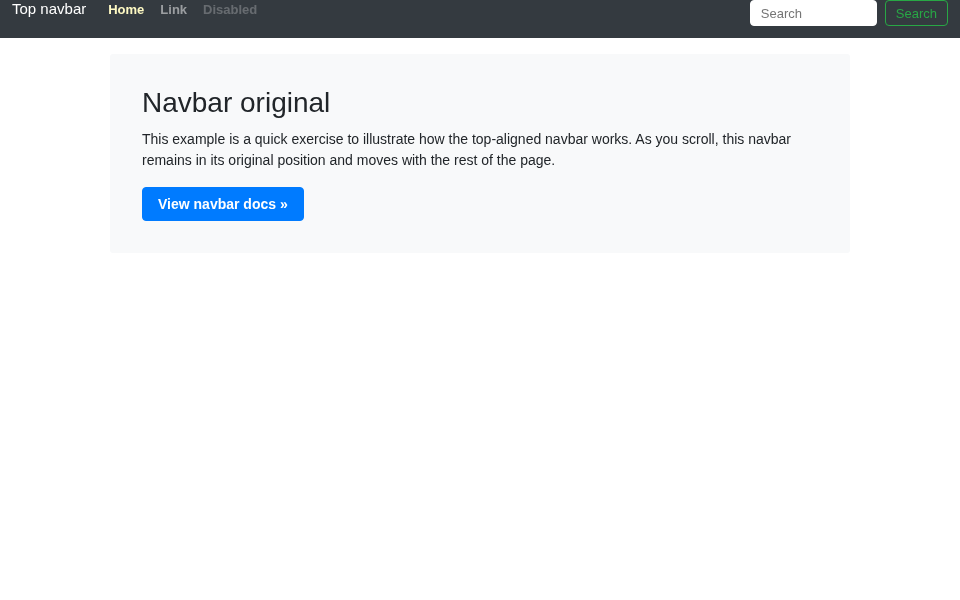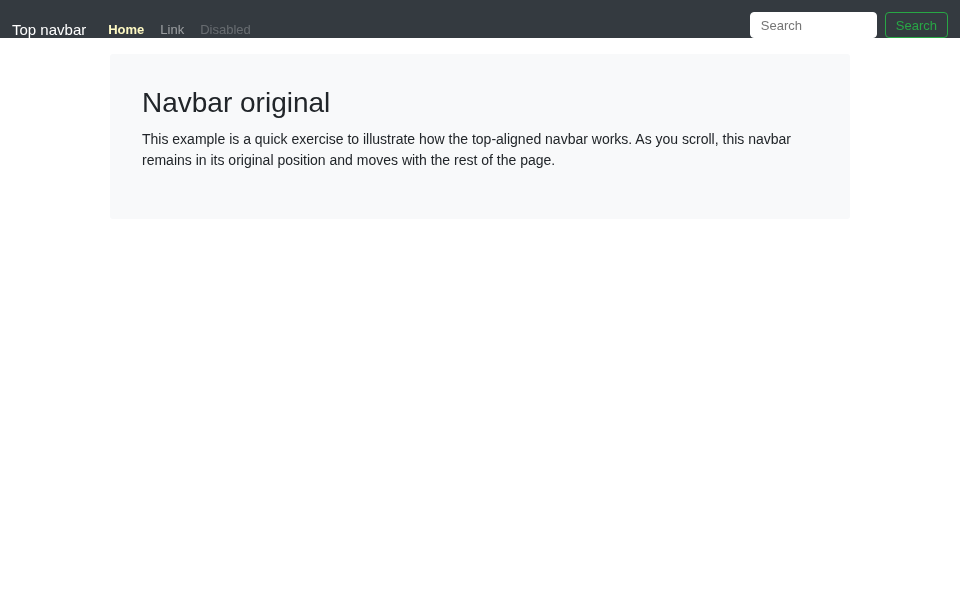--- a/index.html
+++ b/index.html
@@ -10,21 +10,21 @@
     background: #ffffff;
     font-family: "Liberation Sans", sans-serif;
     color: #212529;
   }
 
   
   .navbar {
     height: 38px;
     background: #343a40;
     display: flex;
-    align-items: flex-end;
+    align-items: flex-start;
     padding: 0 12px;
   }
   .navbar-brand {
     color: #ffffff;
     font-size: 15px;
     text-decoration: none;
     margin-right: 14px;
     white-space: nowrap;
     cursor: pointer;
   }
@@ -33,20 +33,21 @@
     align-items: center;
     list-style: none;
     margin: 0;
     padding: 0;
   }
   .nav-link {
     font-size: 13px;
     padding: 0 8px;
     text-decoration: none;
     cursor: pointer;
+    font-weight: bold;
   }
   .nav-link.active { color: #fef9c3; font-weight: 600; }
   .nav-link.normal { color: rgba(255,255,255,0.5); }
   .nav-link.disabled { color: rgba(255,255,255,0.25); cursor: default; }
 
   .search-form {
     margin-left: auto;
     display: flex;
     align-items: center;
   }
@@ -131,14 +132,15 @@
   <form class="search-form">
     <input class="search-input" type="text" placeholder="Search" style="">
     <button class="search-button" type="button">Search</button>
   </form>
 </nav>
 
 <main>
   <section class="jumbotron">
     <h1>Navbar original</h1>
     <p>This example is a quick exercise to illustrate how the top-aligned navbar works. As you scroll, this navbar remains in its original position and moves with the rest of the page.</p>
+    <button class="cta-button" type="button">View navbar docs »</button>
   </section>
 </main>
 
 </body></html>

